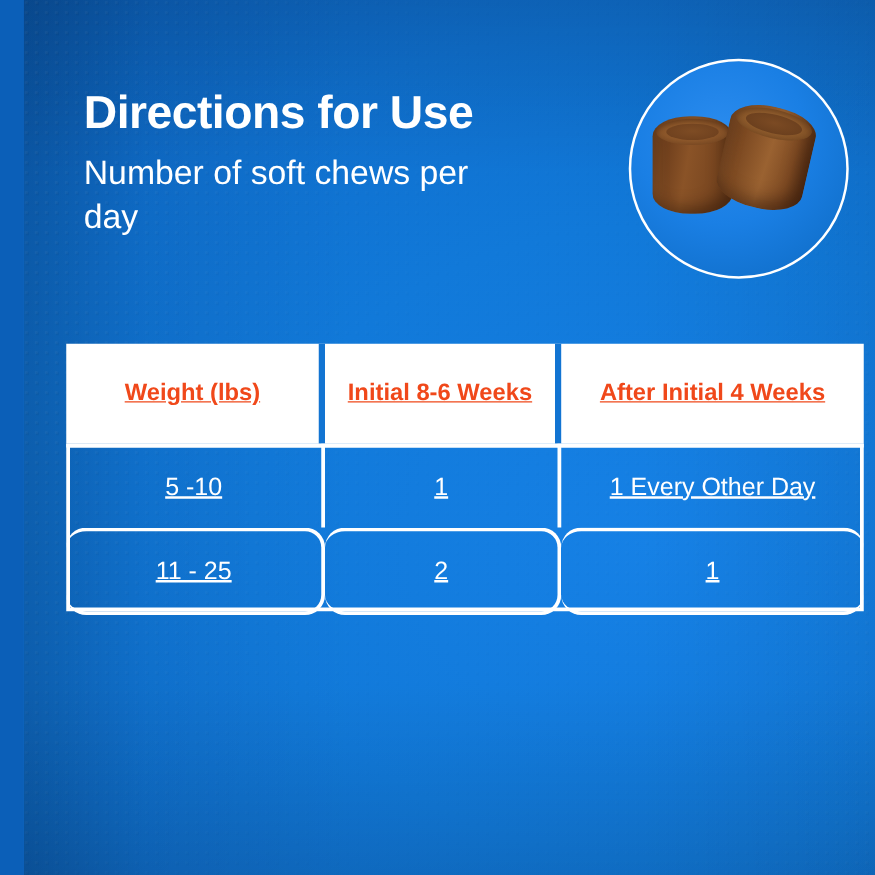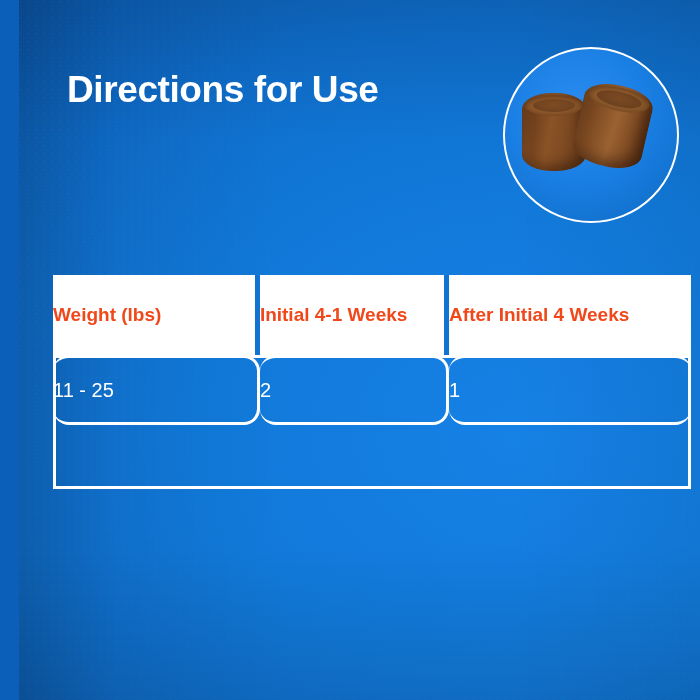--- a/index.html
+++ b/index.html
@@ -150,21 +150,22 @@
     left: 34px;
     top: 275px;
     width: 638px;
     border-collapse: separate;
     border-spacing: 0;
   }
   #dosage-table th,
   #dosage-table td {
     padding: 0;
     vertical-align: middle;
-    text-align: left;
+    text-align: center;
+    text-decoration: underline;
   }
   #dosage-table th {
     height: 80px;
     background: #ffffff;
     color: #f0481a;
     font-size: 19px;
     font-weight: bold;
     line-height: 1.22;
     border-right: 5px solid #1274d2;
   }
@@ -204,42 +205,48 @@
 </head>
 <body>
 
 <div id="page">
 
   <div id="texture"></div>
   <div id="vignette"></div>
 
   <div id="headline-block">
     <h1 id="page-title">Directions for Use</h1>
+    <p id="page-subtitle">Number of soft chews per day</p>
   </div>
 
   <div id="product-circle">
     <div id="chew-left" class="chew">
       <div id="chew-left-top"></div>
       <div id="chew-left-well"></div>
     </div>
     <div id="chew-right" class="chew">
       <div id="chew-right-top"></div>
       <div id="chew-right-well"></div>
     </div>
   </div>
 
   <table id="dosage-table">
     <thead>
       <tr>
         <th class="col-w">Weight (lbs)</th>
-        <th class="col-a">Initial 4-1 Weeks</th>
+        <th class="col-a">Initial 8-6 Weeks</th>
         <th class="col-b">After Initial 4 Weeks</th>
       </tr>
     </thead>
     <tbody>
+      <tr>
+        <td class="col-w">5 -10</td>
+        <td class="col-a">1</td>
+        <td class="col-b">1 Every Other Day</td>
+      </tr>
       <tr>
         <td class="col-w">11 - 25</td>
         <td class="col-a">2</td>
         <td class="col-b">1</td>
       </tr>
     </tbody>
   </table>
 
   <div id="table-frame"></div>
 

